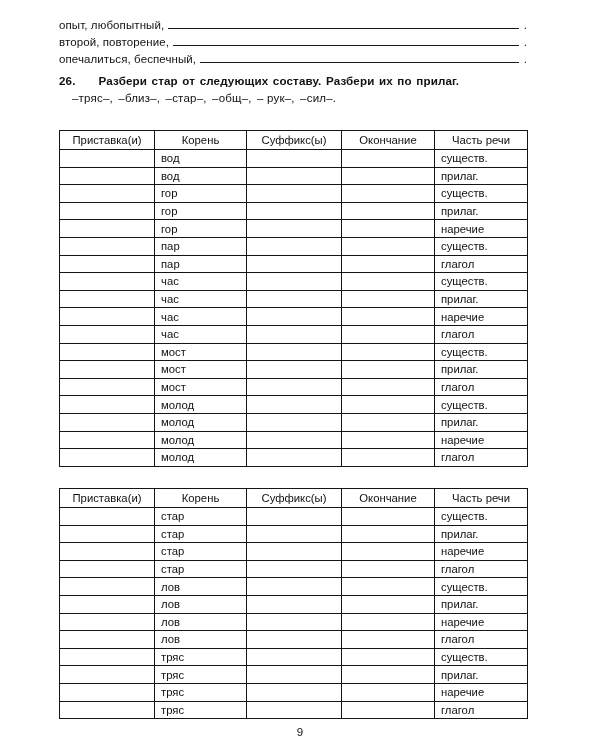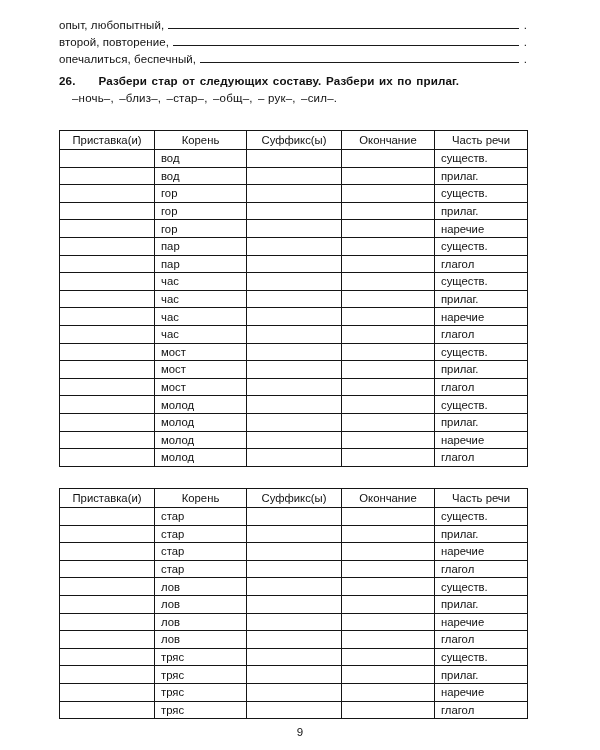--- a/index.html
+++ b/index.html
@@ -156,21 +156,21 @@
     <div class="fill-row">
       <span class="prompt">опечалиться, беспечный,</span>
       <span class="rule"></span>
       <span class="dot">.</span>
     </div>
   </div>
 
   <div class="ex-heading" style="top:74px;">
     <span class="num">26.</span><span class="words" id="ex26-words"><span>Разбери</span><span>стар</span><span>от</span><span>следующих</span><span>составу.</span><span>Разбери</span><span>их</span><span>по</span><span>прилаг.</span></span>
   </div>
-  <div class="ex-sub" style="top:92px;" id="ex26-roots"><span class="root">–ночь–, </span><span class="root">–близ–, </span><span class="root">–стар–, </span><span class="root">–общ–, </span><span class="root">– рук–, </span><span class="root">–сил–. </span></div>
+  <div class="ex-sub" style="top:92px;" id="ex26-roots"><span class="root">–тряс–, </span><span class="root">–близ–, </span><span class="root">–стар–, </span><span class="root">–общ–, </span><span class="root">– рук–, </span><span class="root">–сил–. </span></div>
 
 
   <table class="wb-table" id="table-27" style="left:59px; top:130px; width:468px;">
     <colgroup>
       <col class="c-prefix">
         <col class="c-root">
         <col class="c-suffix">
         <col class="c-ending">
         <col class="c-speech">
     </colgroup>

